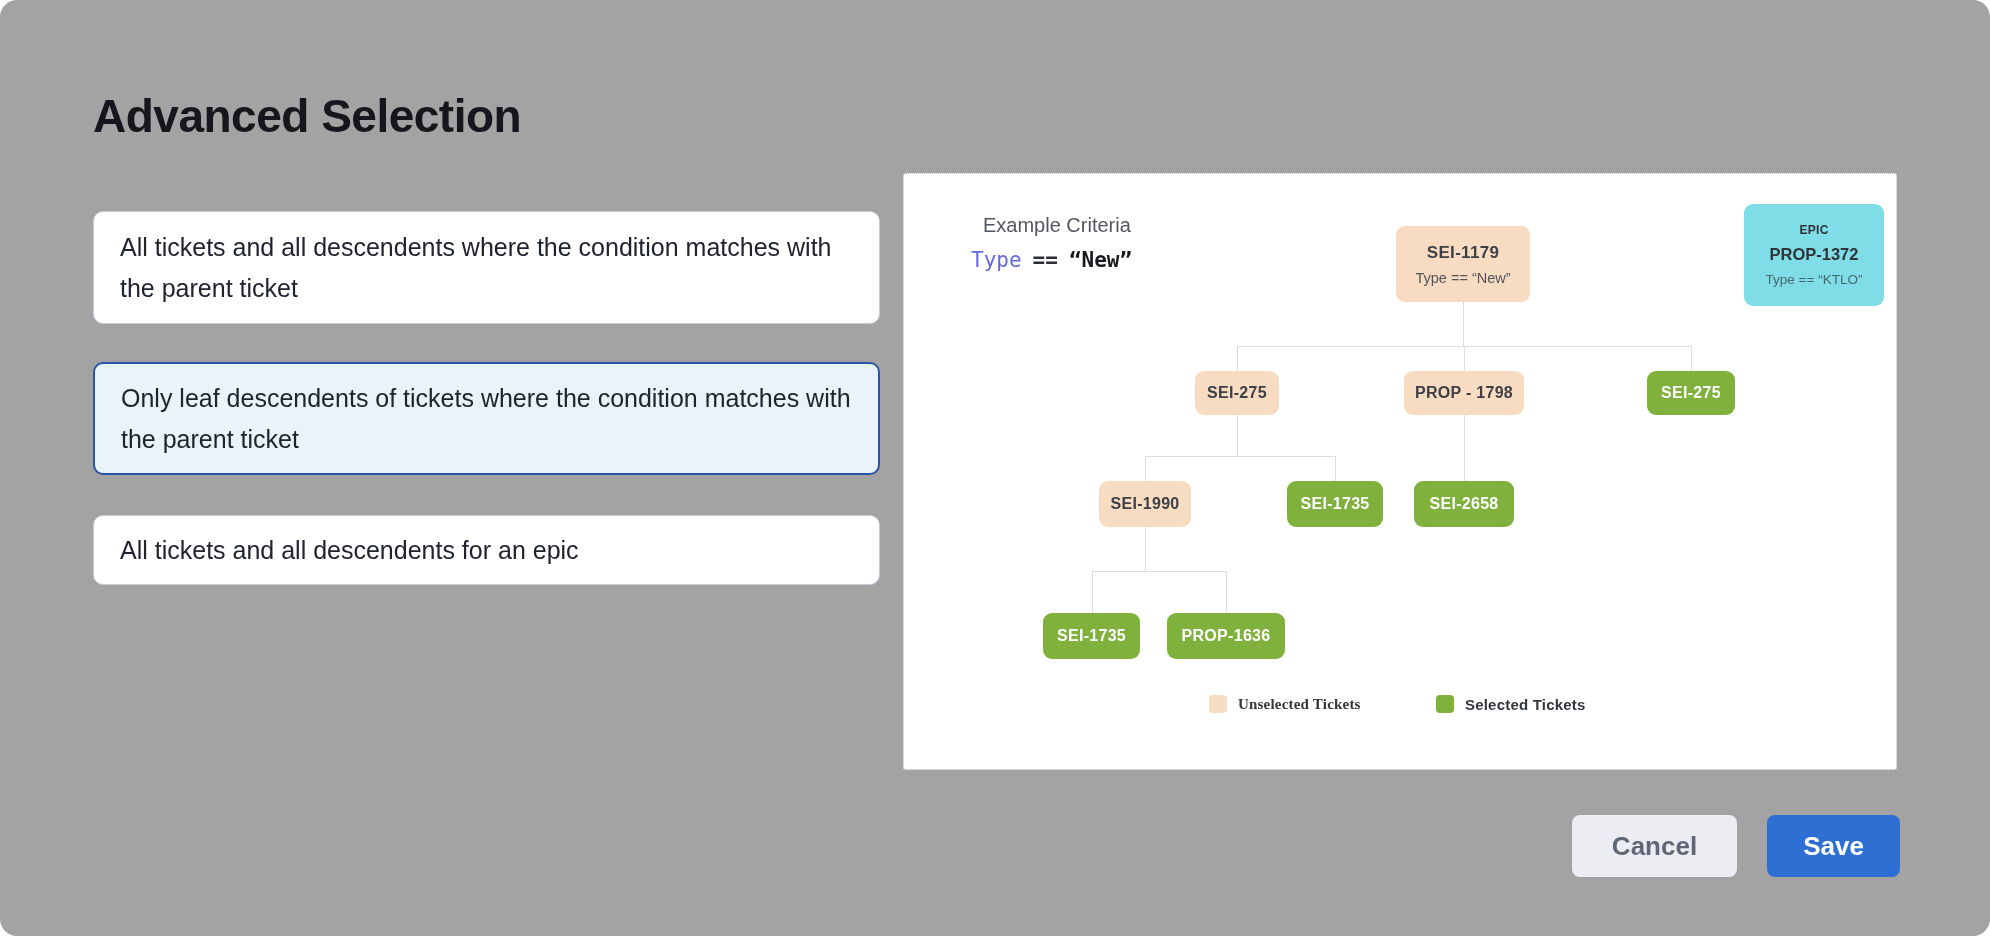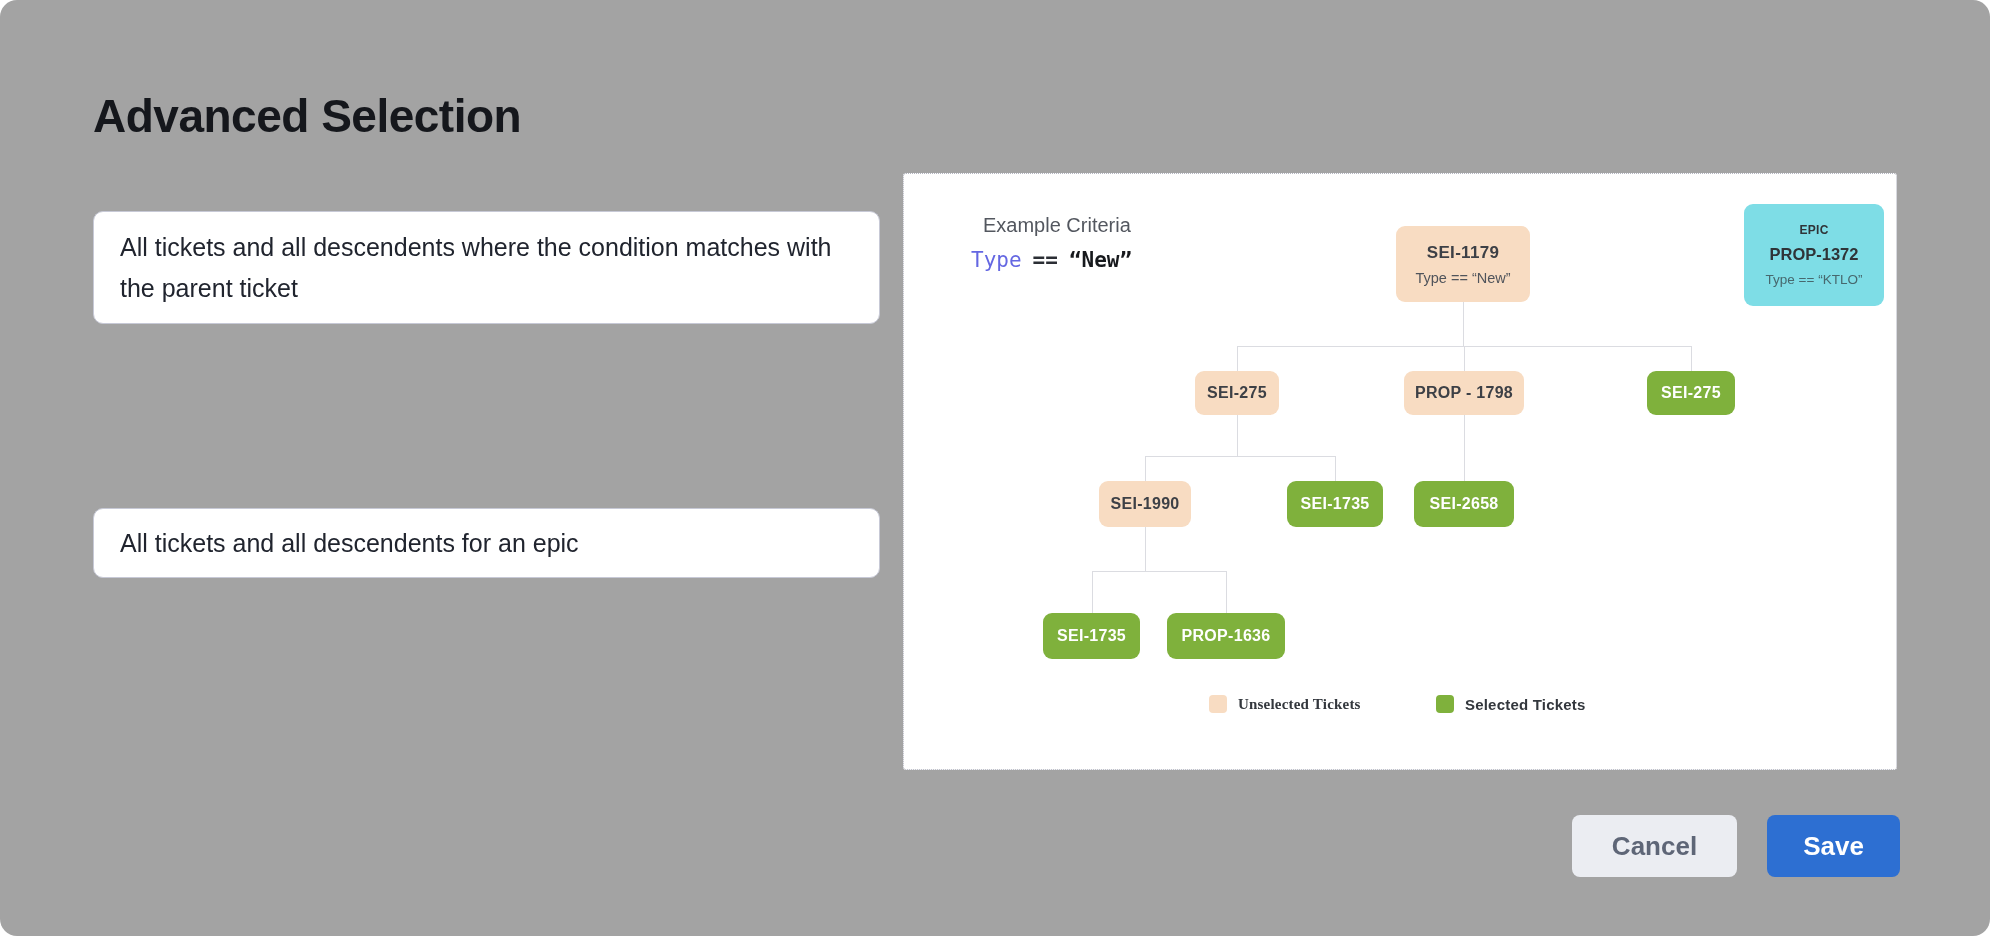--- a/index.html
+++ b/index.html
@@ -72,21 +72,24 @@
 <body>
 
 <div class="stage">
 
   <h1 class="page-title">Advanced Selection</h1>
 
   <div class="options">
     <div class="option-card" style="top:0; height:113px;">
       <span>All tickets and all descendents where the condition matches with the parent ticket</span>
     </div>
-    <div class="option-card" style="top:297px; height:70px;">
+    <div class="option-card selected" style="top:151px; height:113px;">
+      <span>Only leaf descendents of tickets where the condition matches with the parent ticket</span>
+    </div>
+    <div class="option-card" style="top:304px; height:70px;">
       <span>All tickets and all descendents for an epic</span>
     </div>
   </div>
 
   <div class="panel">
 
     <div class="criteria-heading">Example Criteria</div>
 
     <div class="criteria-code">
       <span class="criteria-field">Type</span><span class="criteria-op">==</span><span class="criteria-value">“New”</span>

